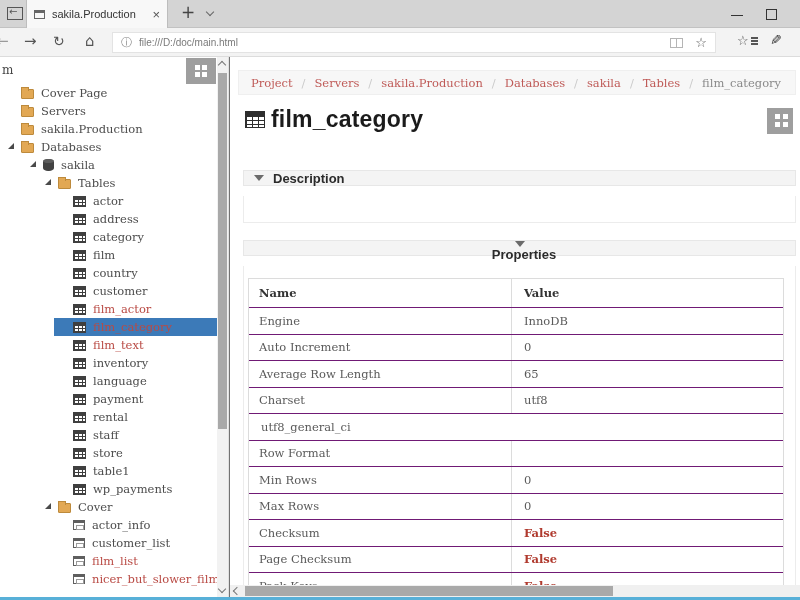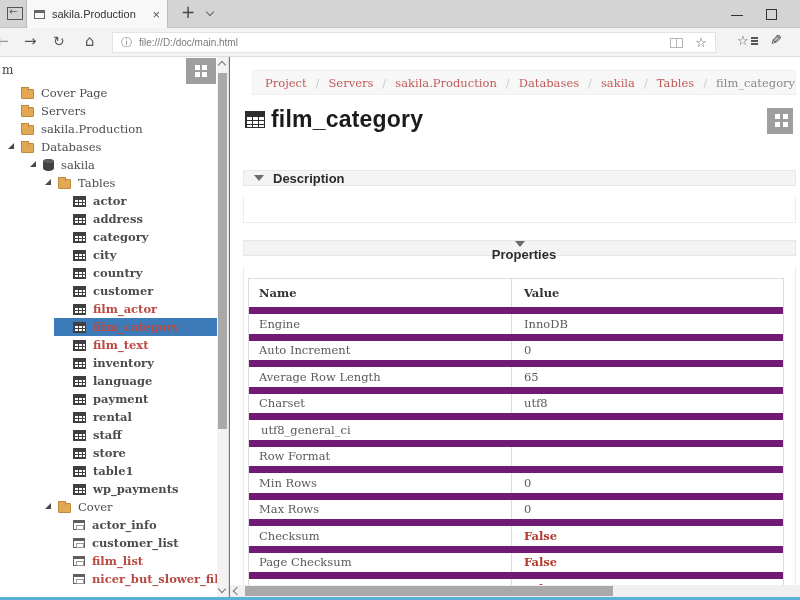--- a/index.html
+++ b/index.html
@@ -50,21 +50,21 @@
   .side-gridbtn { left:186px; top:1px; width:30px; height:26px; }
   .side-gridbtn .sq { left:9px; top:7px; width:5px; height:5px; box-shadow:7px 0 0 #fff, 0 7px 0 #fff, 7px 7px 0 #fff; }
   .vscroll { position:absolute; right:0; top:0; bottom:0; width:11px; background:#f2f2f2; }
   .vthumb { position:absolute; left:1px; right:1px; top:16px; height:356px; background:#a9a9a9; }
   .chev-up { position:absolute; left:2px; top:5px; transform:rotate(135deg); border-color:#777; }
   .chev-dn { position:absolute; left:2px; bottom:5px; transform:rotate(-45deg); border-color:#777; }
 
   .tree { position:absolute; top:27px; left:0; right:11px; }
   .trow { position:relative; height:18px; display:flex; align-items:center; font-family:"DejaVu Serif",serif; font-size:11.5px; color:#4c4c4c; white-space:nowrap; }
   .trow.l0 { padding-left:8px; } .trow.l1 { padding-left:30px; }
-  .trow.l2 { padding-left:45px; } .trow.l3 { padding-left:60px;font-weight:bold; }
+  .trow.l2 { padding-left:45px; } .trow.l3 { padding-left:60px; }
   .trow.red .tl { color:#b94a44; }
   .trow.sel::before { content:''; position:absolute; left:54px; right:0; top:0; bottom:0; background:#3c7ab8; }
   .trow > * { position:relative; }
   .csl { width:13px; height:12px; flex:none; display:flex; align-items:center; }
   .caret { width:0; height:0; border-left:6px solid transparent; border-bottom:6px solid #4a4a4a; margin-top:-2px; }
   .tl { margin-left:7px; }
   .ic { flex:none; display:inline-block; }
   .i-folder { width:13px; height:10px; background:#e2a854; border:1px solid #bd8a3c; border-radius:1px; position:relative; margin-top:1px; }
   .i-folder::before { content:''; position:absolute; top:-3px; left:-1px; width:6px; height:3px; background:#e2a854; border:1px solid #bd8a3c; border-bottom:none; }
   .i-db { width:11px; height:12px; background:#424242; border-radius:5px / 3px; position:relative; }
@@ -73,21 +73,21 @@
   .i-table::before { content:''; position:absolute; left:0; right:0; top:0; height:2px; background:#3f3f3f; }
   .i-table::after { content:''; position:absolute; left:0; right:0; top:2px; bottom:0;
       background-image:linear-gradient(90deg,#3f3f3f 1px,transparent 1px), linear-gradient(#3f3f3f 1px,transparent 1px);
       background-size:4px 3px; }
   .i-view { width:12px; height:10px; background:#fff; border:1px solid #5f5f5f; position:relative; }
   .i-view::before { content:''; position:absolute; left:0; right:0; top:0; height:2px; background:#5f5f5f; }
   .i-view::after { content:''; position:absolute; left:2px; top:4px; width:6px; height:3px; border:1px solid #9a9a9a; }
 
   
   .main { position:absolute; left:230px; top:57px; right:0; bottom:3px; background:#fff; overflow:hidden; }
-  .crumb { position:absolute; left:22px; top:13px; right:4px; height:25px; background:#f7f7f7; border:1px solid #efefef; display:flex; align-items:center; padding:0 12px; font-family:"DejaVu Serif",serif; font-size:11.5px; }
+  .crumb { position:absolute; left:8px; top:13px; right:4px; height:25px; background:#f7f7f7; border:1px solid #efefef; display:flex; align-items:center; padding:0 12px; font-family:"DejaVu Serif",serif; font-size:11.5px; }
   .crumb .ci { color:#bf5a57; margin-right:9px; }
   .crumb .csep { color:#c9c9c9; margin-right:9px; }
   .crumb .clast { color:#8a8a8a; }
   .pagetitle { position:absolute; left:15px; top:49px; display:flex; align-items:center; }
   .i-table-big { width:20px; height:17px; background:#fff; border:1px solid #2e2e2e; position:relative; flex:none; }
   .i-table-big::before { content:''; position:absolute; left:0; right:0; top:0; height:4px; background:#2e2e2e; }
   .i-table-big::after { content:''; position:absolute; left:0; right:0; top:4px; bottom:0;
       background-image:linear-gradient(90deg,#2e2e2e 1px,transparent 1px), linear-gradient(#2e2e2e 1px,transparent 1px);
       background-size:6px 4px; }
   .titletext { font-size:23px; font-weight:bold; color:#1b1b1b; margin-left:6px; letter-spacing:0.2px; }
@@ -95,21 +95,21 @@
 
   .sechead { position:absolute; left:13px; right:4px; height:16px; background:#f4f4f4; border:1px solid #e7e7e7; display:flex; align-items:center; padding:0 10px; }
   .sechead .tri { width:0; height:0; border-left:5px solid transparent; border-right:5px solid transparent; border-top:6px solid #6b6b6b; flex:none; }
   .sechead .st { font-size:13px; font-weight:bold; color:#2b2b2b; margin-left:9px; }
   .sec-desc-head { top:113px; }
   .sec-desc-body { position:absolute; left:13px; right:4px; top:139px; height:27px; background:#fff; border:1px solid #ececec; border-top:none; }
   .sec-prop-head { top:183px;flex-direction:column; }
   .sec-prop-body { position:absolute; left:13px; right:4px; top:209px; bottom:0; background:#fff; border:1px solid #ececec; border-top:none; }
 
   .ptable { position:absolute; left:18px; top:221px; width:536px; border:1px solid #dcdcdc; background:#fff; }
-  .prow { display:flex; height:26.5px; align-items:center; border-top:7px solid #701a75; font-family:"DejaVu Serif",serif; font-size:11.5px; color:#5a5a5a; }
+  .prow { display:flex; height:26.5px; align-items:center; border-top:1px solid #701a75; font-family:"DejaVu Serif",serif; font-size:11.5px; color:#5a5a5a; }
   .prow.phead { height:28px; border-top:none; font-weight:bold; color:#333; }
   .pc-name { width:263px; flex:none; padding-left:10px; align-self:stretch; display:flex; align-items:center; border-right:1px solid #dcdcdc; }
   .pc-value { flex:1 1 auto; padding-left:12px; }
   .prow.pfalse .pc-value { color:#b03a2e; font-weight:bold; }
 
   
   .hscroll { position:absolute; left:230px; right:0; bottom:3px; height:12px; background:#f0f0f0; }
   .chev-left { position:absolute; left:4px; top:3px; transform:rotate(45deg); border-color:#777; }
   .hthumb { position:absolute; left:15px; top:1px; bottom:1px; width:368px; background:#a9a9a9; }
   .winborder { position:absolute; left:0; right:0; bottom:0; height:3px; background:#58b0d8; }
@@ -204,21 +204,21 @@
           <span class="tl">address</span>
         </div>
       <div class="trow l3">
           <span class="csl"></span>
           <span class="ic i-table"></span>
           <span class="tl">category</span>
         </div>
       <div class="trow l3">
           <span class="csl"></span>
           <span class="ic i-table"></span>
-          <span class="tl">city</span>
+          <span class="tl">film</span>
         </div>
       <div class="trow l3">
           <span class="csl"></span>
           <span class="ic i-table"></span>
           <span class="tl">country</span>
         </div>
       <div class="trow l3">
           <span class="csl"></span>
           <span class="ic i-table"></span>
           <span class="tl">customer</span>

